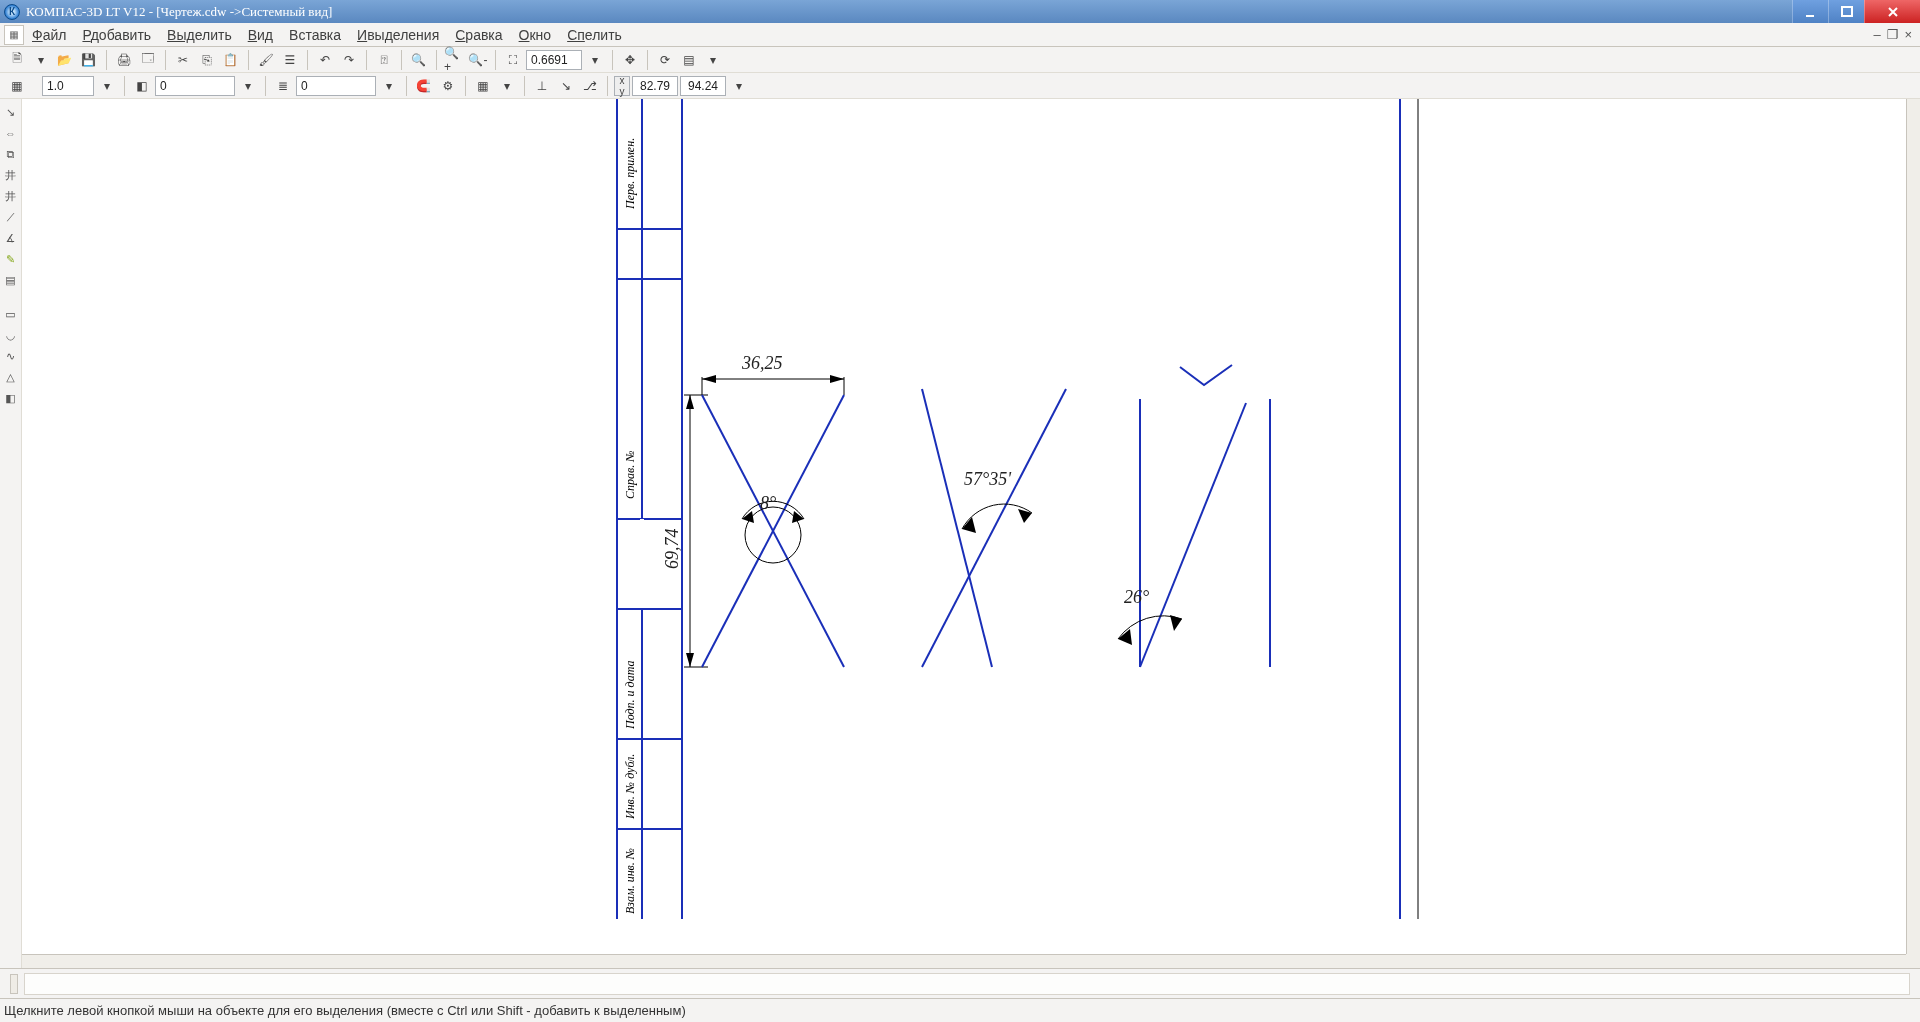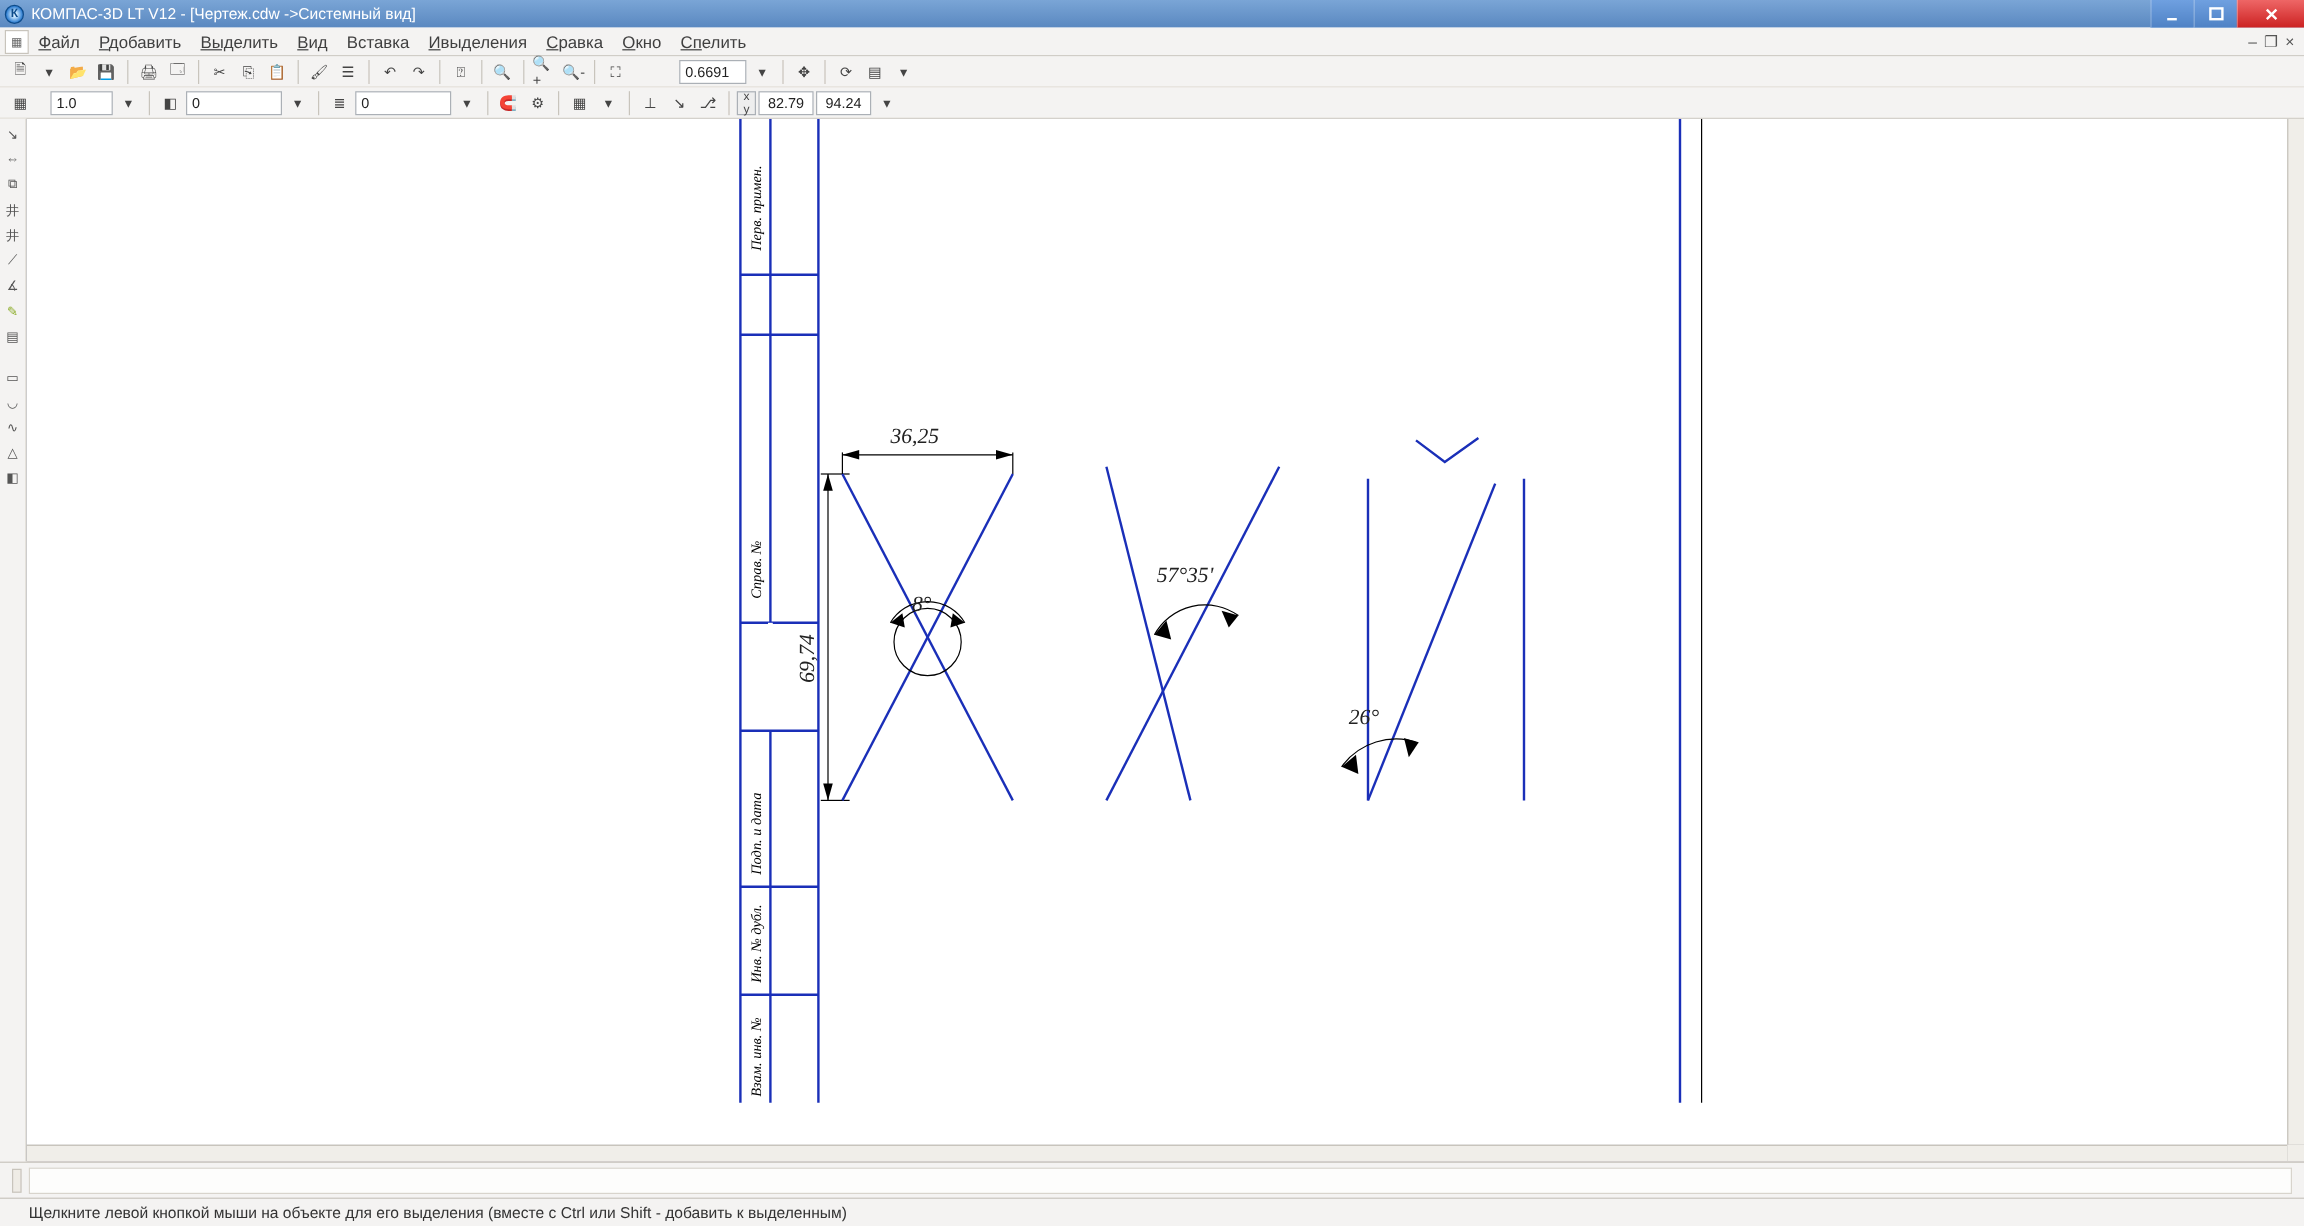--- a/index.html
+++ b/index.html
@@ -23,21 +23,21 @@
 }
 .titlebar .app-icon {
   width: 16px; height: 16px;
   background: radial-gradient(circle,#cfeaff 20%,#2a7bd0 70%);
   border: 1px solid #0d4b8a;
   border-radius: 50%;
   margin-right: 6px;
   display:flex;align-items:center;justify-content:center;
   font-size:10px;color:#0d4b8a;font-weight:bold;
 }
-.titlebar .title-text { flex: 0 0 auto; }
+.titlebar .title-text { flex: 0 0 auto; font-family: Liberation Serif, serif; }
 .titlebar .spacer { flex: 1; }
 .win-btns { display: flex; height: 100%; }
 .win-btn {
   width: 36px; height: 100%;
   display:flex;align-items:center;justify-content:center;
   border-left:1px solid rgba(255,255,255,.3);
 }
 .win-min { background:linear-gradient(#6fa0e0,#4f82c5);}
 .win-max { background:linear-gradient(#6fa0e0,#4f82c5);}
 .win-close { background:linear-gradient(#e66,#c22); width:56px;}
@@ -77,21 +77,21 @@
 .tb-btn {
   width:22px;height:22px;
   display:flex;align-items:center;justify-content:center;
   font-size:12px;color:#444;
   border:1px solid transparent;
 }
 .tb-input {
   height:20px;border:1px solid #abb0b6;background:#fff;
   font-size:12px;padding:0 4px;color:#222;
 }
-.tb-zoom { width:56px;margin-left:40px; }
+.tb-zoom { width:56px; }
 .tb-style { width:52px;margin-left:12px; }
 .tb-layer { width:80px; }
 .tb-coord { width:46px; text-align:center;}
 .left-toolbox {
   position:absolute;
   left:0; top:99px; bottom:54px;
   width:22px;
   background:#f4f3f2;
   border-right:1px solid #e0ddd5;
   display:flex;flex-direction:column;align-items:center;
@@ -134,21 +134,21 @@
 }
 .propbar .prop-handle {
   width:8px; height:20px; border:1px solid #c8c4bc; background:#efece6; margin-right:6px;
 }
 .propbar .prop-inner {
   flex:1; height:22px; border:1px solid #d8d4cc; background:#fdfdfc;
 }
 .statusbar {
   position:absolute; left:0; right:0; bottom:0; height:24px;
   background:#f4f3f2; border-top:1px solid #c8c4bc;
-  display:flex;align-items:center; padding-left:24px;
+  display:flex;align-items:center; padding-left:4px;
   font-size:13px; color:#333;
 }
 svg.drawing { position:absolute; left:0; top:0; }
 .dim-txt { font-family: "Times New Roman", serif; font-style: italic; font-size:18px; fill:#222; }
 .stamp-txt { font-family: "Times New Roman", serif; font-style: italic; font-size:12px; fill:#000; }
 .coord-xy {
   display:inline-flex; align-items:center; gap:2px;
 }
 .xy-label {
   width:16px;height:20px;border:1px solid #abb0b6;background:#eee;

